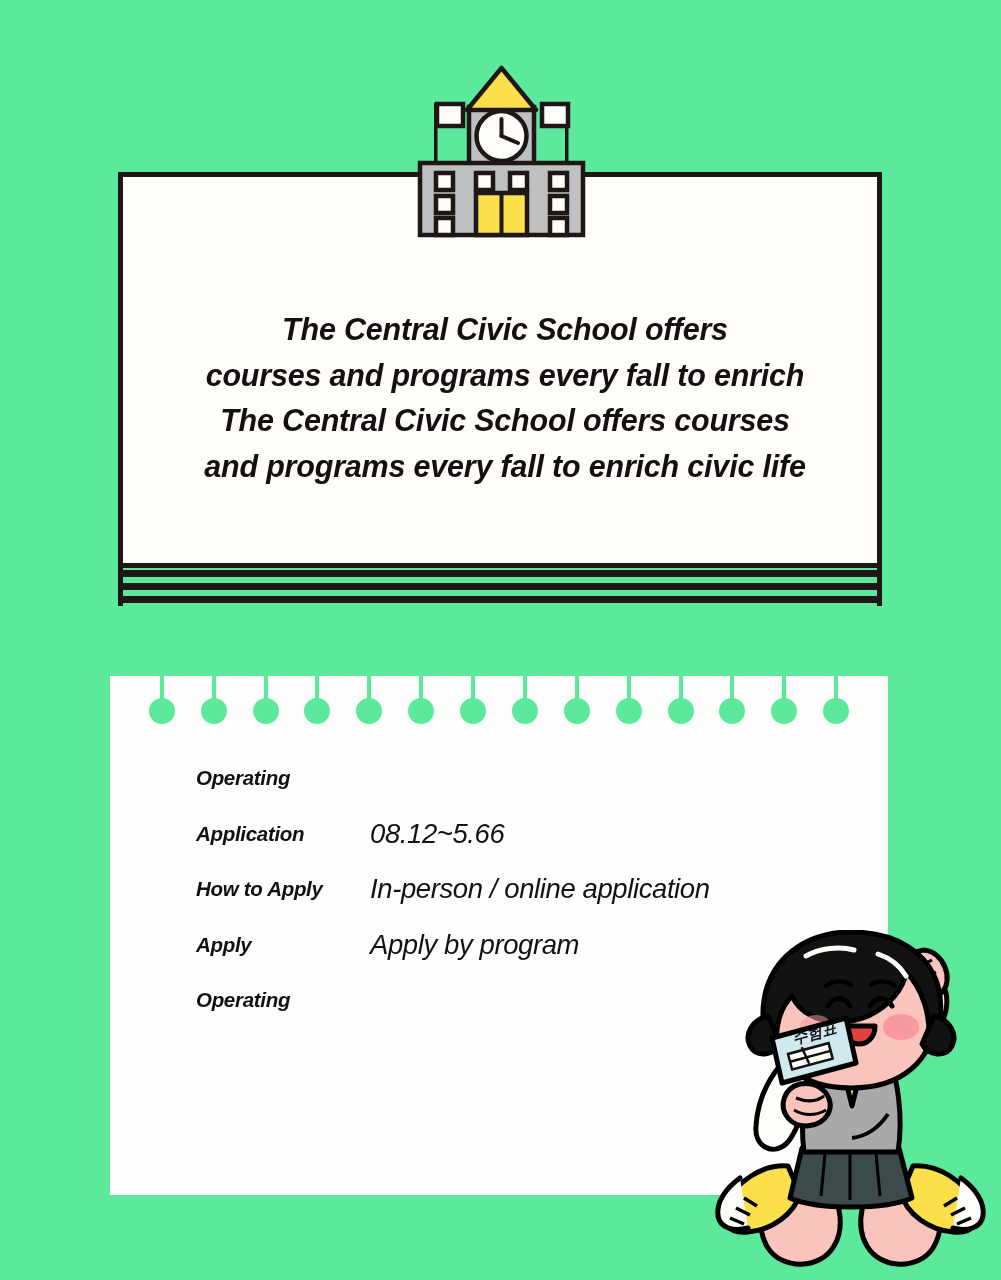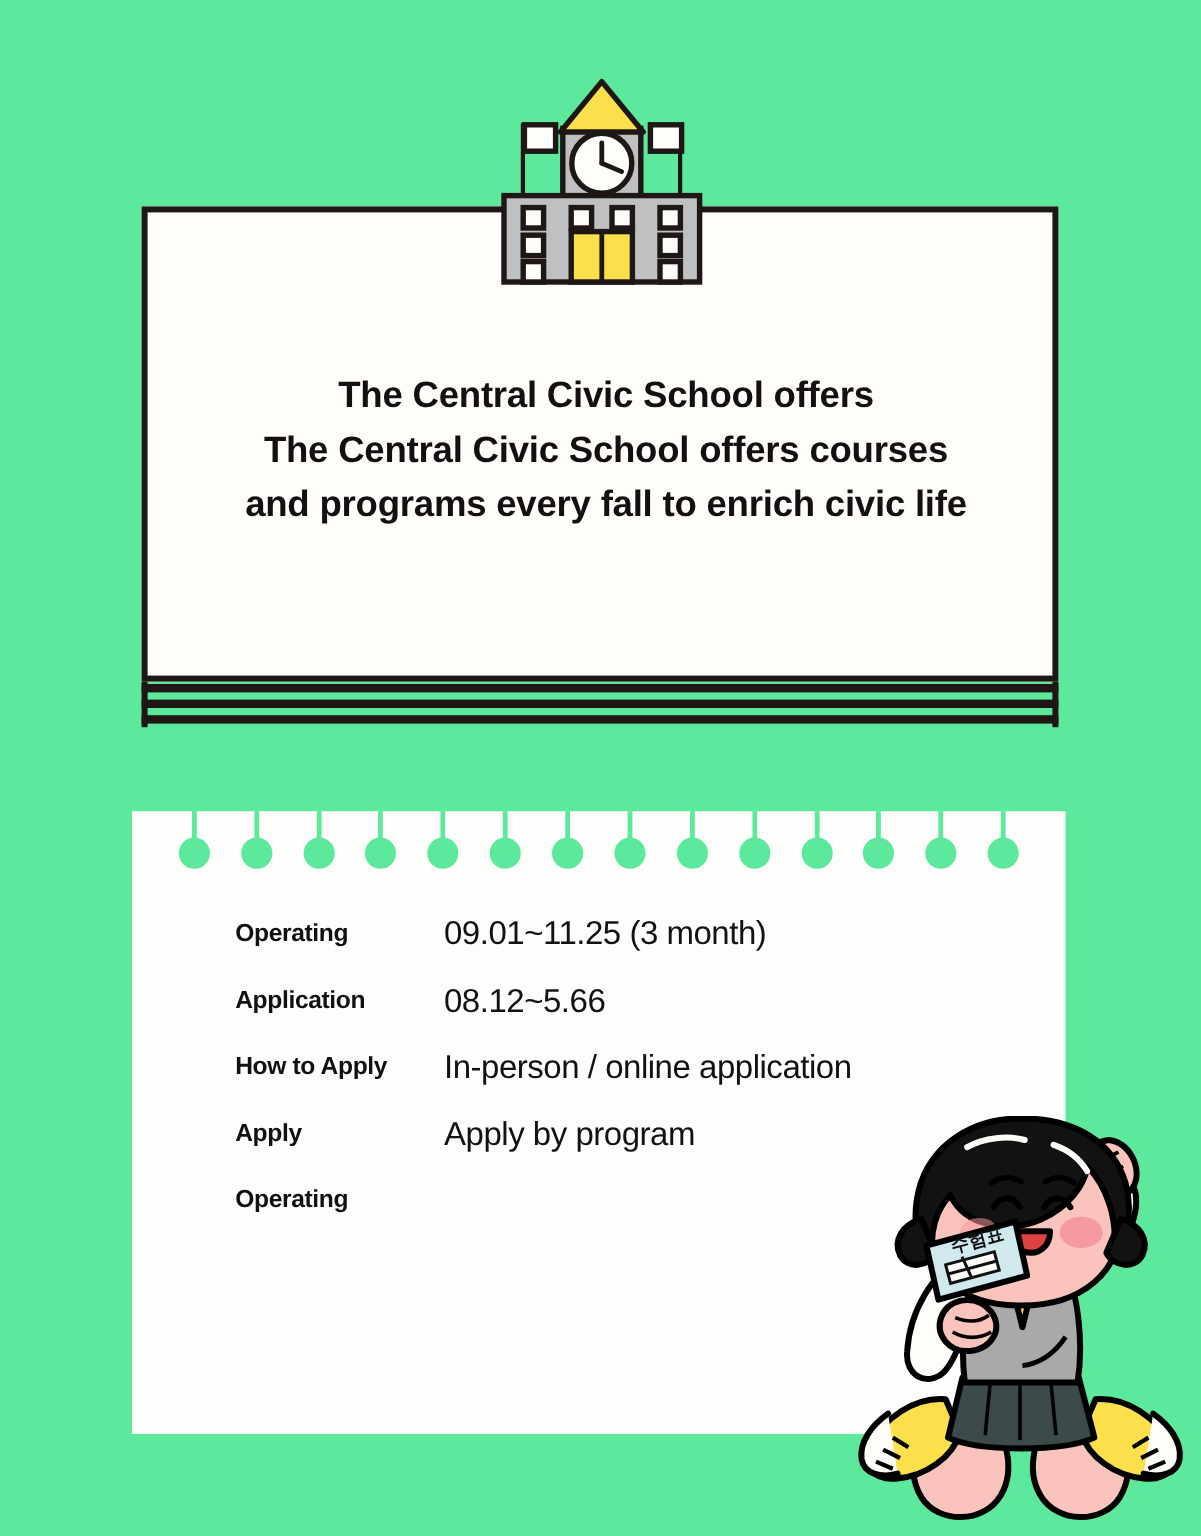--- a/index.html
+++ b/index.html
@@ -15,20 +15,21 @@
     overflow: hidden;
     position: relative;
   }
 
   #poster {
     position: relative;
     width: 1001px;
     height: 1280px;
     background: #5CE99C;
     overflow: hidden;
+    font-style: italic;
   }
 
   
   .school-icon {
     position: absolute;
     left: 414px;
     top: 60px;
     width: 175px;
     height: 180px;
     z-index: 4;
@@ -223,20 +224,21 @@
         <rect x="62" y="133" width="51" height="42" fill="#FBE04C" stroke="#1E1716" stroke-width="4.5"></rect>
         <line x1="87.5" y1="133" x2="87.5" y2="175" stroke="#1E1716" stroke-width="4"></line>
       </g>
     </svg>
   </div>
 
   <div class="whiteboard">
     <div class="wb-panel">
       <div class="wb-text">
         <div>The Central Civic School offers</div>
+        <div>courses and programs every fall to enrich</div>
         <div>The Central Civic School offers courses</div>
         <div>and programs every fall to enrich civic life</div>
       </div>
     </div>
     <div class="wb-tray">
       <div class="wb-side left"></div>
       <div class="wb-side right"></div>
       <div class="wb-stripe s1"></div>
       <div class="wb-stripe s2"></div>
       <div class="wb-stripe s3"></div>
@@ -256,21 +258,20 @@
         <div class="hole" style="left: 464.8px;"></div>
         <div class="hole" style="left: 516.667px;"></div>
         <div class="hole" style="left: 568.533px;"></div>
         <div class="hole" style="left: 620.4px;"></div>
         <div class="hole" style="left: 672.267px;"></div>
         <div class="hole" style="left: 724.133px;"></div>
       </div>
     <div class="info-list" id="info-list">
         <div class="info-row">
           <div class="info-label">Operating</div>
-          <div class="info-value">09.01~11.25 (3 month)</div>
         </div>
         <div class="info-row">
           <div class="info-label">Application</div>
           <div class="info-value">08.12~5.66</div>
         </div>
         <div class="info-row">
           <div class="info-label">How to Apply</div>
           <div class="info-value">In-person / online application</div>
         </div>
         <div class="info-row">

